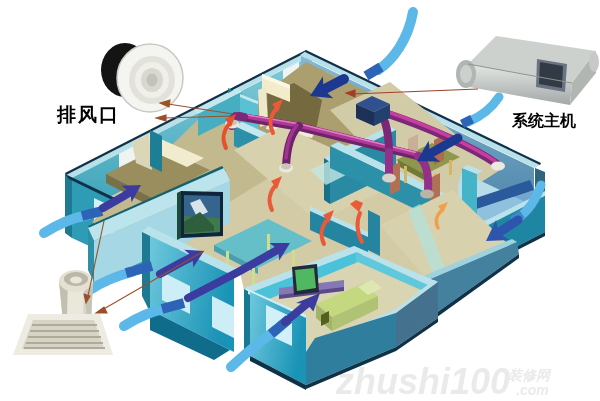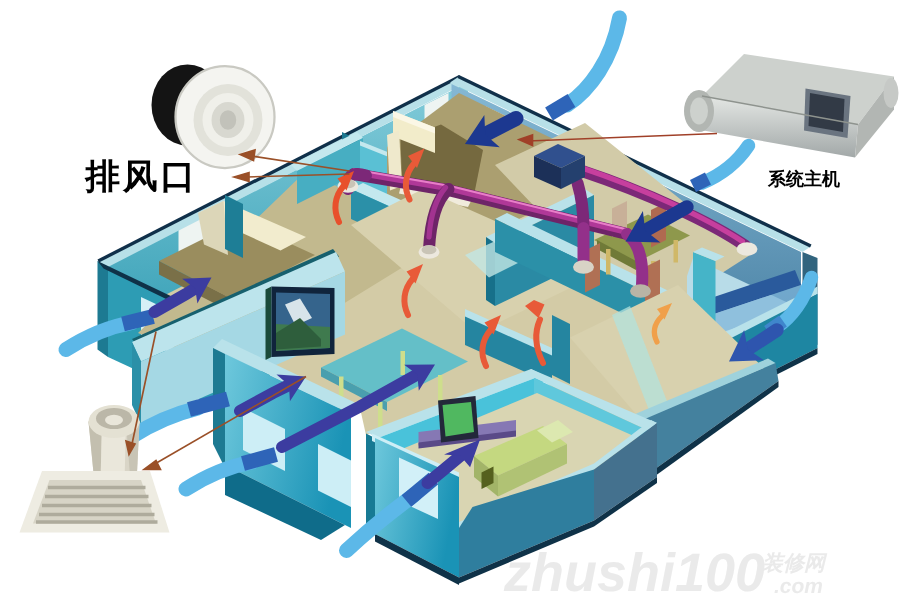--- a/index.html
+++ b/index.html
@@ -405,17 +405,17 @@
 </g>
 
 <g stroke="#9a5028" stroke-width="1.1" fill="#9a5028">
 <line x1="104" y1="221" x2="88" y2="296"></line>
 <polygon points="86,303 84,294 90,296"></polygon>
 <line x1="204" y1="251" x2="102" y2="310"></line>
 <polygon points="96,313 104,307 107,313"></polygon>
 </g>
 </svg>
 
-<div class="lbl" style="left:57px;top:102px;font-size:23px;letter-spacing:2px;">排风口</div>
-
-<div class="lbl" style="left:512px;top:111px;font-size:12px;letter-spacing:0px;text-align:right;">系统主机</div>
+<div class="lbl" style="left:57px;top:102px;font-size:19px;letter-spacing:2px;">排风口</div>
+
+<div class="lbl" style="left:512px;top:111px;font-size:16px;letter-spacing:0px;text-align:right;">系统主机</div>
 
 </div>
 
 </body></html>

